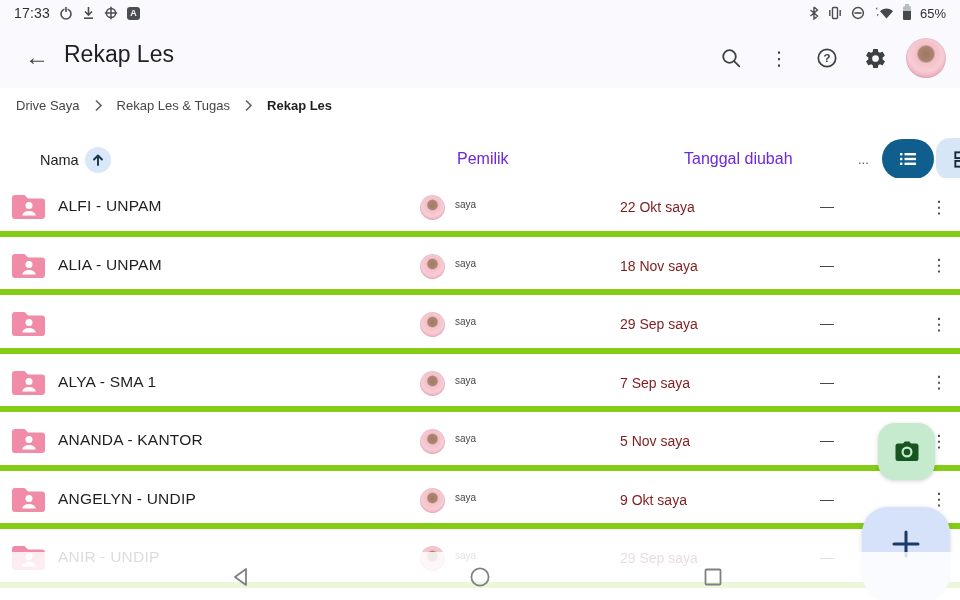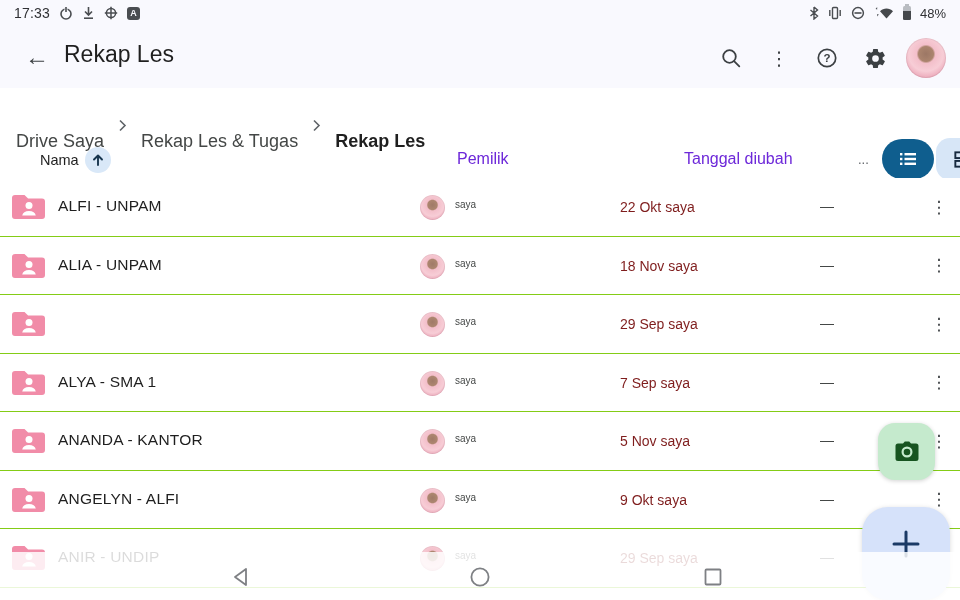--- a/index.html
+++ b/index.html
@@ -27,41 +27,41 @@
   .appbar-title { position:absolute; left:64px; top:15px; font-size:23px; color:#1f1f1f; }
   .appbar-actions { position:absolute; right:14px; top:10px; height:44px; display:flex; align-items:center; gap:14px; }
   .icon-btn { width:34px; height:34px; display:flex; align-items:center; justify-content:center; cursor:pointer; color:#3c4043; }
   .dots-v { font-size:19px; color:#3c4043; letter-spacing:0; line-height:1; }
   .avatar-lg { width:40px; height:40px; border-radius:50%;
       background: radial-gradient(circle at 50% 40%, #9c7765 0%, #ab846e 24%, #f3bfca 30%, #f7cdd6 55%, #eaa4b6 80%, #d2829b 100%);
       box-shadow:inset 0 0 0 1px rgba(0,0,0,.06); }
 
   
   .breadcrumb { position:absolute; top:98px; left:16px; display:flex; align-items:center; gap:14px; }
-  .crumb { font-size:18px; color:#444746; cursor:pointer;margin-top:33px; }
+  .crumb { font-size:13px; color:#444746; cursor:pointer; }
   .crumb.current { font-weight:bold; color:#1f1f1f; }
   .crumb-sep { display:flex; align-items:center; }
 
   
   .listheader { position:absolute; top:138px; left:0; width:960px; height:40px;margin-left:32px; }
   .lh-nama { position:absolute; left:8px; top:9px; display:flex; align-items:center; gap:6px; cursor:pointer; }
   .lh-label { font-size:14.5px; color:#1f1f1f; }
   .sort-chip { width:26px; height:26px; border-radius:50%; background:#d9e8f8; display:flex; align-items:center; justify-content:center; }
   .lh-col { position:absolute; top:12px; font-size:16px; color:#6d28d9; }
   .lh-owner { left:425px; }
   .lh-modified { left:652px; }
   .lh-more { left:826px; color:#5f6368; font-size:13px; top:14px; cursor:pointer; }
   .view-toggle { position:absolute; right:4px; top:0; display:flex; align-items:center; }
   .vt-list { width:52px; height:40px; border-radius:20px; background:#0f5e8e; display:flex; align-items:center; justify-content:center; cursor:pointer; }
   .vt-grid { width:52px; height:42px; border-radius:14px; background:#d7e6f7; display:flex; align-items:center; justify-content:center; cursor:pointer; margin-left:2px; }
   .header-divider { position:absolute; top:178px; left:0; width:960px; height:1px; background:#e9eaee; }
 
   
   #rows { position:absolute; top:178px; left:0; width:960px; }
-  .row { position:relative; width:960px; height:58.5px; border-bottom:1px solid #84cc16; background:#fff; cursor:pointer; }
+  .row { position:relative; width:960px; height:58.5px; border-bottom:6px solid #84cc16; background:#fff; cursor:pointer; }
   .row-folder { position:absolute; left:10px; top:13px; }
   .row-name { position:absolute; left:58px; top:19px; font-size:15.5px; font-weight:500; color:#1f1f1f; letter-spacing:.2px; }
   .row-avatar { position:absolute; left:420px; top:17px; width:25px; height:25px; border-radius:50%;
       background: radial-gradient(circle at 50% 40%, #a07a67 0%, #ad8670 24%, #f3bfca 30%, #f7cdd6 58%, #e8a2b4 82%, #d2829b 100%);
       box-shadow:inset 0 0 0 1px rgba(0,0,0,.05); }
   .row-owner { position:absolute; left:455px; top:21px; font-size:10px; color:#444746; }
   .row-date { position:absolute; left:620px; top:21px; font-size:14px; color:#7f1d1d; }
   .row-size { position:absolute; left:820px; top:20px; font-size:14px; color:#444746; }
   .row-menu { position:absolute; left:926px; top:16px; width:26px; height:26px; display:flex; align-items:center; justify-content:center;
               font-size:17px; color:#3c4043; cursor:pointer; letter-spacing:0; }
@@ -132,21 +132,21 @@
           </svg>
       </span>
       <span class="sb-ico">
         <svg width="20" height="14" viewBox="0 0 20 14">
             <path d="M3.2 3.5 L3.2 1 L1.6 3 Z" fill="#4a4d51"></path>
             <path d="M3.2 8 L3.2 10.5 L4.8 8.5 Z" fill="#4a4d51"></path>
             <path d="M6 5.2 C9.5 1.6 15.5 1.6 19 5.2 L12.5 12.6 Z" fill="#45484c"></path>
           </svg>
       </span>
       <span class="batt"></span>
-      <span class="sb-pct">48%</span>
+      <span class="sb-pct">65%</span>
     </div>
   </div>
 
   <div class="appbar">
     <div class="back-btn">←</div>
     <div class="appbar-title">Rekap Les</div>
     <div class="appbar-actions">
       <div class="icon-btn">
         <svg width="22" height="22" viewBox="0 0 22 22">
             <circle cx="9.5" cy="9.5" r="6.3" fill="none" stroke="#3c4043" stroke-width="1.8"></circle>
@@ -305,21 +305,21 @@
     </div>
 
     <div class="row">
       <span class="row-folder">
         <svg width="37" height="31" viewBox="0 0 37 31">
           <path d="M2 7 a3 3 0 0 1 3-3 h9.5 l3.6 3.6 H32 a3 3 0 0 1 3 3 V25 a3 3 0 0 1 -3 3 H5 a3 3 0 0 1 -3-3 Z" fill="#F18CA8"></path>
           <circle cx="19" cy="14.6" r="3.5" fill="#fff"></circle>
           <path d="M12.2 24.6 a6.9 5.6 0 0 1 13.6 0 Z" fill="#fff"></path>
         </svg>
       </span>
-      <span class="row-name">ANGELYN - ALFI</span>
+      <span class="row-name">ANGELYN - UNDIP</span>
       <span class="row-avatar"></span>
       <span class="row-owner">saya</span>
       <span class="row-date">9 Okt saya</span>
       <span class="row-size">—</span>
       <span class="row-menu">⋮</span>
     </div>
 
     <div class="row">
       <span class="row-folder">
         <svg width="37" height="31" viewBox="0 0 37 31">

